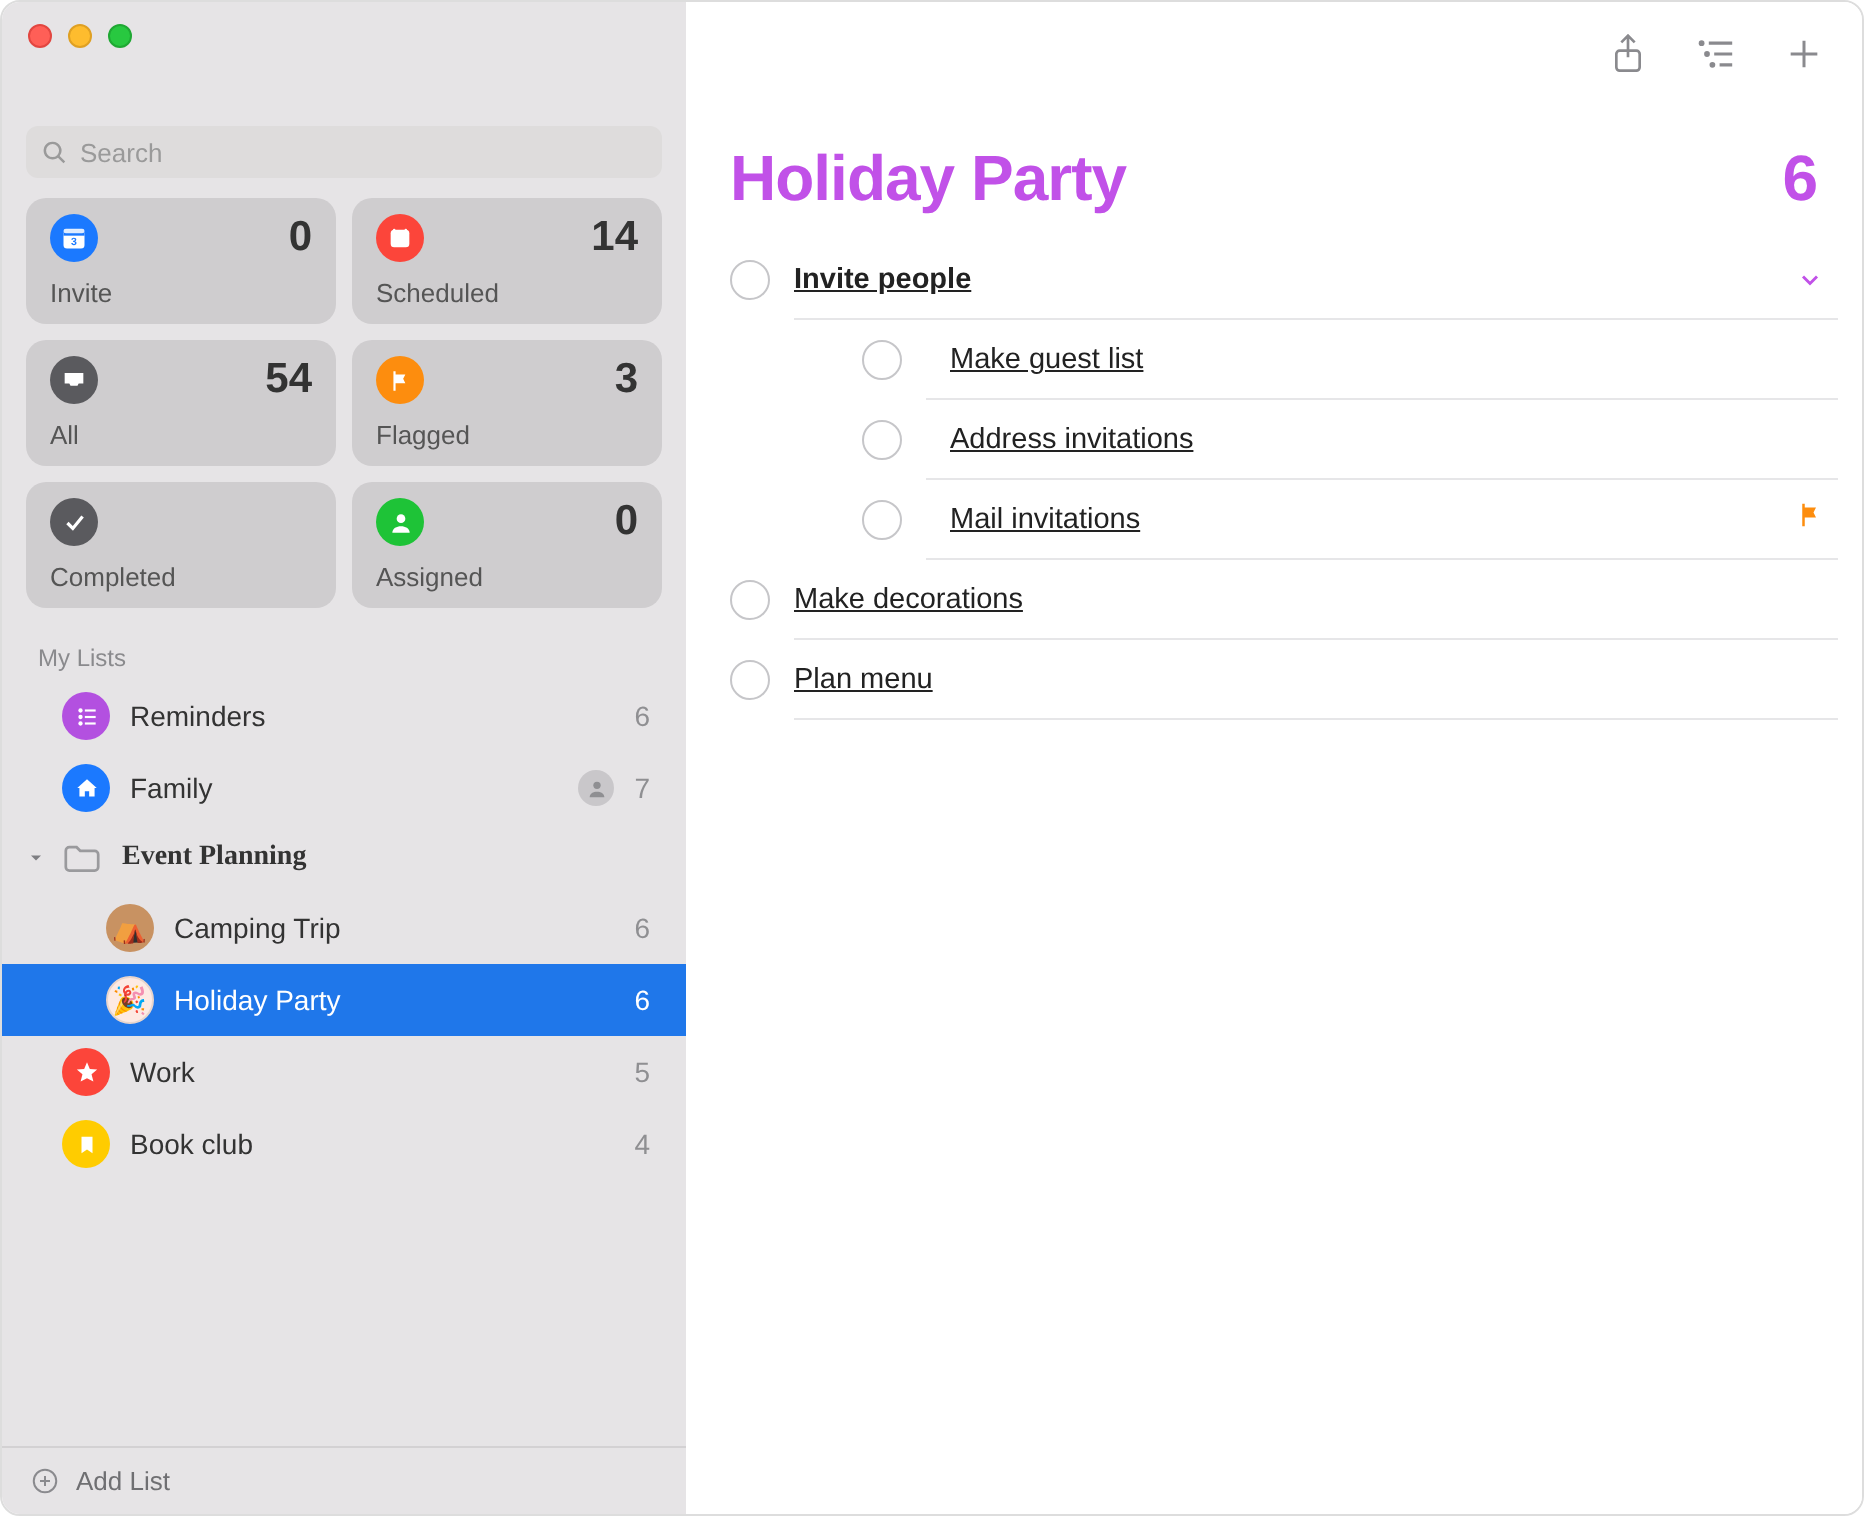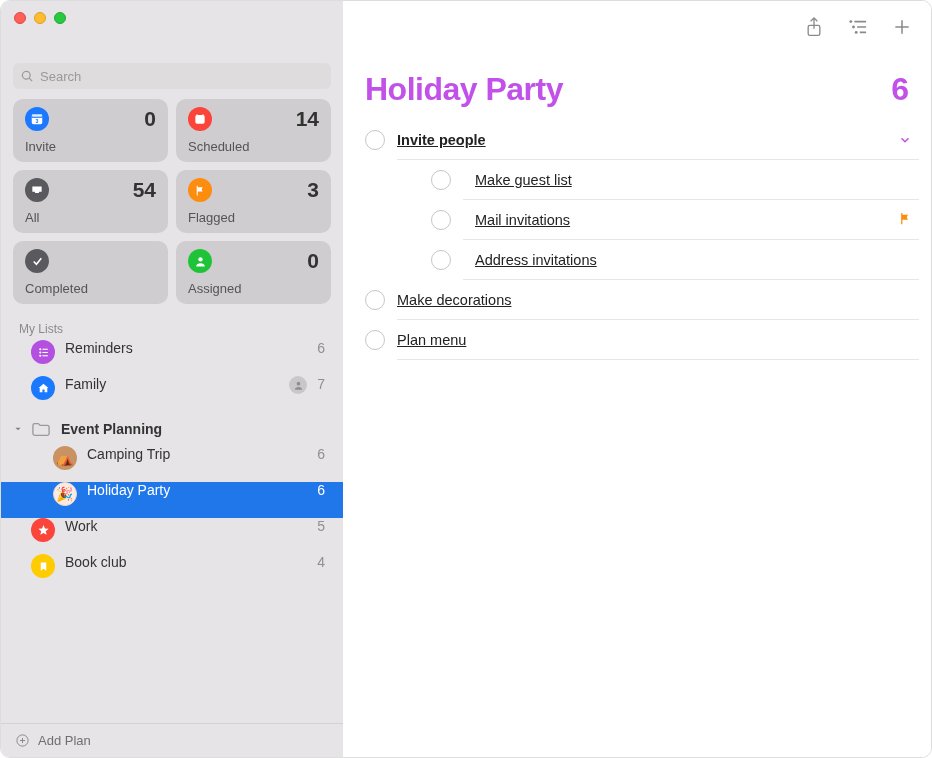--- a/index.html
+++ b/index.html
@@ -14,27 +14,27 @@
   .sidebar { width: 342px; background: #e6e4e6; display: flex; flex-direction: column; position: relative; padding-top: 50px; }
   .search { margin: 12px 12px 10px 12px; background: #dedcdc; border-radius: 6px; height: 26px; display: flex; align-items: center; padding: 0 8px; color: #9a9a9a; font-size: 13px; gap: 6px; }
   .search svg { width: 13px; height: 13px; fill: #9a9a9a; }
   .smart-grid { display: grid; grid-template-columns: 1fr 1fr; gap: 8px; padding: 0 12px 8px 12px; }
   .card { background: #cfcdcf; border-radius: 10px; padding: 8px 10px 8px 12px; height: 63px; position: relative; cursor: pointer; }
   .card .icon-badge { width: 24px; height: 24px; border-radius: 50%; display: flex; align-items: center; justify-content: center; color: #fff; }
   .card .count { position: absolute; right: 12px; top: 8px; font-size: 21px; font-weight: 700; color: #333; }
   .card .label { position: absolute; left: 12px; bottom: 8px; font-size: 13px; color: #555; }
   .section-header { font-size: 12px; color: #8a8a8d; padding: 10px 18px 4px 18px; font-weight: 500; }
   .list-rows { display: flex; flex-direction: column; }
-  .list-row { display: flex; align-items: flex-start; height: 36px; padding: 0 14px 0 30px; font-size: 14px; color: #333; cursor: pointer; position: relative; }
+  .list-row { display: flex; align-items: center; height: 36px; padding: 0 14px 0 30px; font-size: 14px; color: #333; cursor: pointer; position: relative; }
   .list-row .row-icon { width: 24px; height: 24px; border-radius: 50%; display: flex; align-items: center; justify-content: center; margin-right: 10px; }
   .list-row .row-count { margin-left: auto; color: #8f8f92; font-size: 14px; padding-right: 4px; }
   .list-row .shared-icon { width: 18px; height: 18px; border-radius: 50%; background: #c9c7ca; margin-right: 10px; display: flex; align-items: center; justify-content: center; }
   .list-row.selected { background: #1f77ea; color: #fff; }
   .list-row.selected .row-count { color: #fff; }
-  .group-row { display: flex; align-items: center; height: 34px; padding: 0 14px 0 12px; font-size: 14px; font-weight: 600; color: #333; cursor: pointer; }
+  .group-row { display: flex; align-items: center; height: 34px; padding: 0 14px 0 12px; font-size: 14px; font-weight: 600; color: #333; cursor: pointer; font-family: Liberation Serif, serif; }
   .group-row .disclosure { width: 12px; margin-right: 4px; display:flex; align-items:center; }
   .group-row .folder-icon { width: 24px; height: 20px; margin-right: 8px; display: flex; align-items: center; justify-content: center; }
   .child-row { padding-left: 52px !important; }
   .footer { margin-top: auto; height: 34px; border-top: 1px solid #d3d1d3; display: flex; align-items: center; padding: 0 14px; color: #6f6f72; font-size: 13px; cursor: pointer; gap: 8px; }
   .main { flex: 1; background: #fff; display: flex; flex-direction: column; }
   .toolbar { height: 52px; display: flex; align-items: center; justify-content: flex-end; padding: 0 18px; gap: 22px; }
   .toolbar .tbtn { width: 22px; height: 22px; display: flex; align-items: center; justify-content: center; color: #8a8a8e; cursor: pointer; }
   .list-header { display: flex; align-items: baseline; padding: 18px 22px 12px 22px; }
   .list-header .title { font-size: 32px; font-weight: 700; color: #c151e8; letter-spacing: -0.5px; }
   .list-header .bigcount { font-size: 32px; font-weight: 700; color: #c151e8; margin-left: auto; }
@@ -226,21 +226,21 @@
           <span>Book club</span>
           <span class="row-count">4</span>
         </div>
       </div>
 
       <div class="footer">
         <svg width="15" height="15" viewBox="0 0 24 24" fill="none" stroke="#8a8a8e" stroke-width="1.6">
             <circle cx="12" cy="12" r="9"></circle>
             <path d="M12 8v8M8 12h8"></path>
           </svg>
-        <span>Add Plan</span>
+        <span>Add List</span>
       </div>
     </div>
 
     <div class="main">
       <div class="toolbar">
         <div class="tbtn">
           <svg width="20" height="22" viewBox="0 0 24 26" fill="none" stroke="#8a8a8e" stroke-width="1.6">
               <path d="M12 2v13M8 6l4-4 4 4"></path>
               <rect x="5" y="11" width="14" height="12" rx="2"></rect>
             </svg>
@@ -279,33 +279,33 @@
           <div class="rule"></div>
         </div>
 
         <div class="reminder-row sub">
           <div class="circle"></div>
           <div class="text">Make guest list</div>
           <div class="rule"></div>
         </div>
         <div class="reminder-row sub">
           <div class="circle"></div>
+          <div class="text">Address invitations</div>
+          <div class="rule"></div>
+        </div>
+        <div class="reminder-row sub">
+          <div class="circle"></div>
           <div class="text">Mail invitations</div>
           <span class="flag">
             <svg width="15" height="15" viewBox="0 0 24 24" fill="#fd8d0e">
                 <path d="M5 3v18h2v-7h9l-2-4 2-4H7V3z"></path>
               </svg>
           </span>
           <div class="rule"></div>
         </div>
-        <div class="reminder-row sub">
-          <div class="circle"></div>
-          <div class="text">Address invitations</div>
-          <div class="rule"></div>
-        </div>
 
         <div class="reminder-row top-level">
           <div class="circle"></div>
           <div class="text">Make decorations</div>
           <div class="rule"></div>
         </div>
         <div class="reminder-row top-level">
           <div class="circle"></div>
           <div class="text">Plan menu</div>
           <div class="rule"></div>

